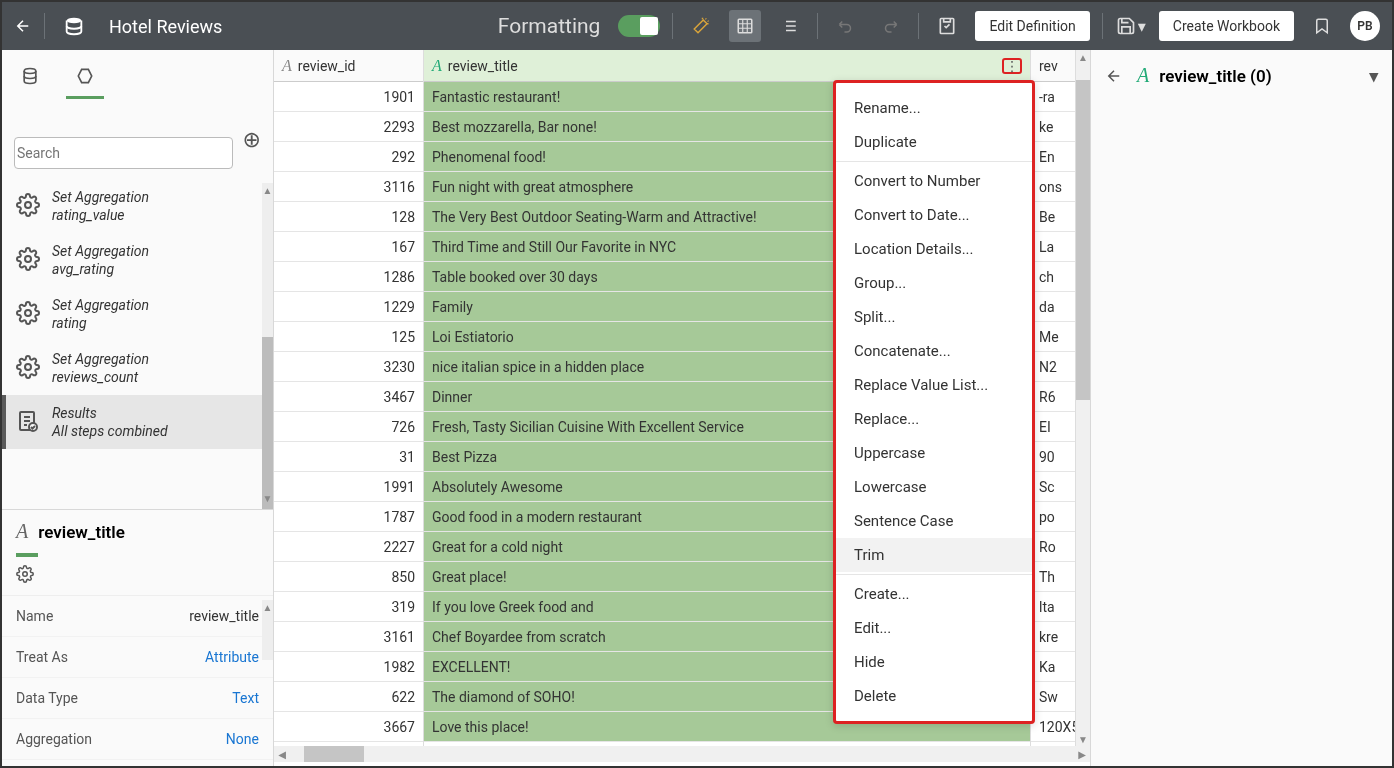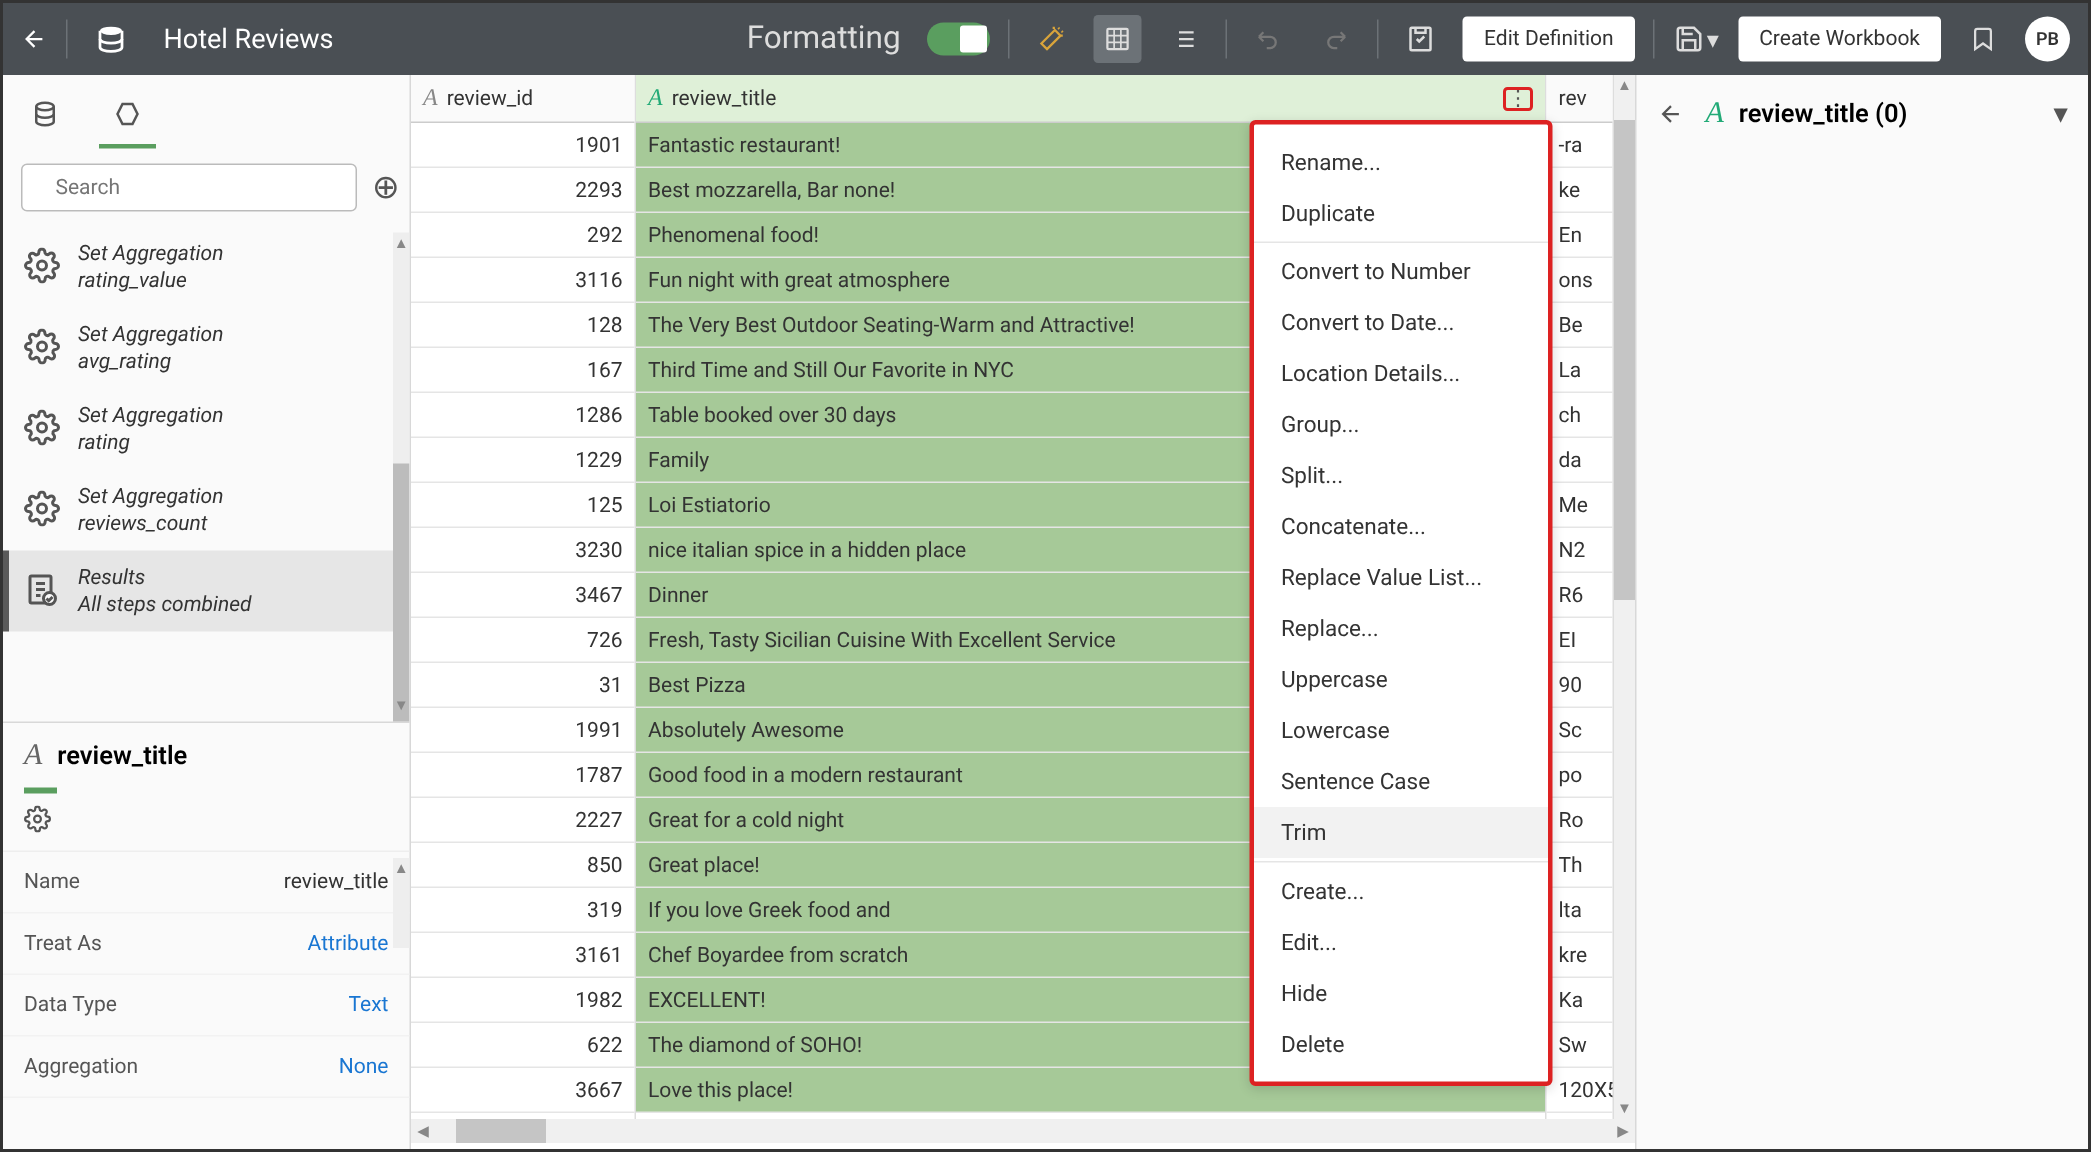--- a/index.html
+++ b/index.html
@@ -17,21 +17,21 @@
 .topbar .icon-btn.active { background: #6c7277; }
 .topbar .icon-btn.disabled { color: #777; }
 .topbar .btn-white { background: #fff; color: #333; border: none; padding: 7px 14px; border-radius: 3px; font-size: 14px; cursor: pointer; }
 .topbar .avatar { width: 30px; height: 30px; background: #fff; border-radius: 50%; color: #333; display: flex; align-items: center; justify-content: center; font-size: 12px; font-weight: 600; }
 .main { display: flex; height: calc(100% - 48px); }
 .left-panel { width: 272px; border-right: 1px solid #d8d8d8; display: flex; flex-direction: column; background: #fafafa; }
 .left-tabs { display: flex; padding: 10px 10px 0; gap: 18px; }
 .left-tabs .tab { padding: 6px 8px 10px; cursor: pointer; color: #555; }
 .left-tabs .tab.active { border-bottom: 3px solid #5a9e5f; }
 .search-row { display: flex; align-items: center; padding: 10px 12px; gap: 10px; }
-.search-row input { flex: 1; padding: 7px 22px; border: 1px solid #bbb; border-radius: 4px; font-size: 14px; background: #fff; }
+.search-row input { flex: 1; padding: 7px 2px; border: 1px solid #bbb; border-radius: 4px; font-size: 14px; background: #fff; margin-top: 28px; }
 .search-row .add { font-size: 22px; color: #555; cursor: pointer; }
 .steps { flex: 0 0 auto; overflow: hidden; position: relative; }
 .step { display: flex; gap: 12px; padding: 10px 14px; align-items: flex-start; cursor: pointer; }
 .step.active { background: #e6e6e6; border-left: 4px solid #5a5a5a; padding-left: 10px; }
 .step .gear { flex: 0 0 24px; color: #555; margin-top: 4px; }
 .step .step-text { flex: 1; }
 .step .step-title { font-size: 14px; color: #333; }
 .step .step-sub { font-size: 14px; color: #333; margin-top: 2px; }
 .steps-scroll { width: 11px; background: #eee; position: absolute; right: 0; top: 4px; bottom: 4px; }
 .steps-scroll .thumb { background: #bcbcbc; width: 100%; }

